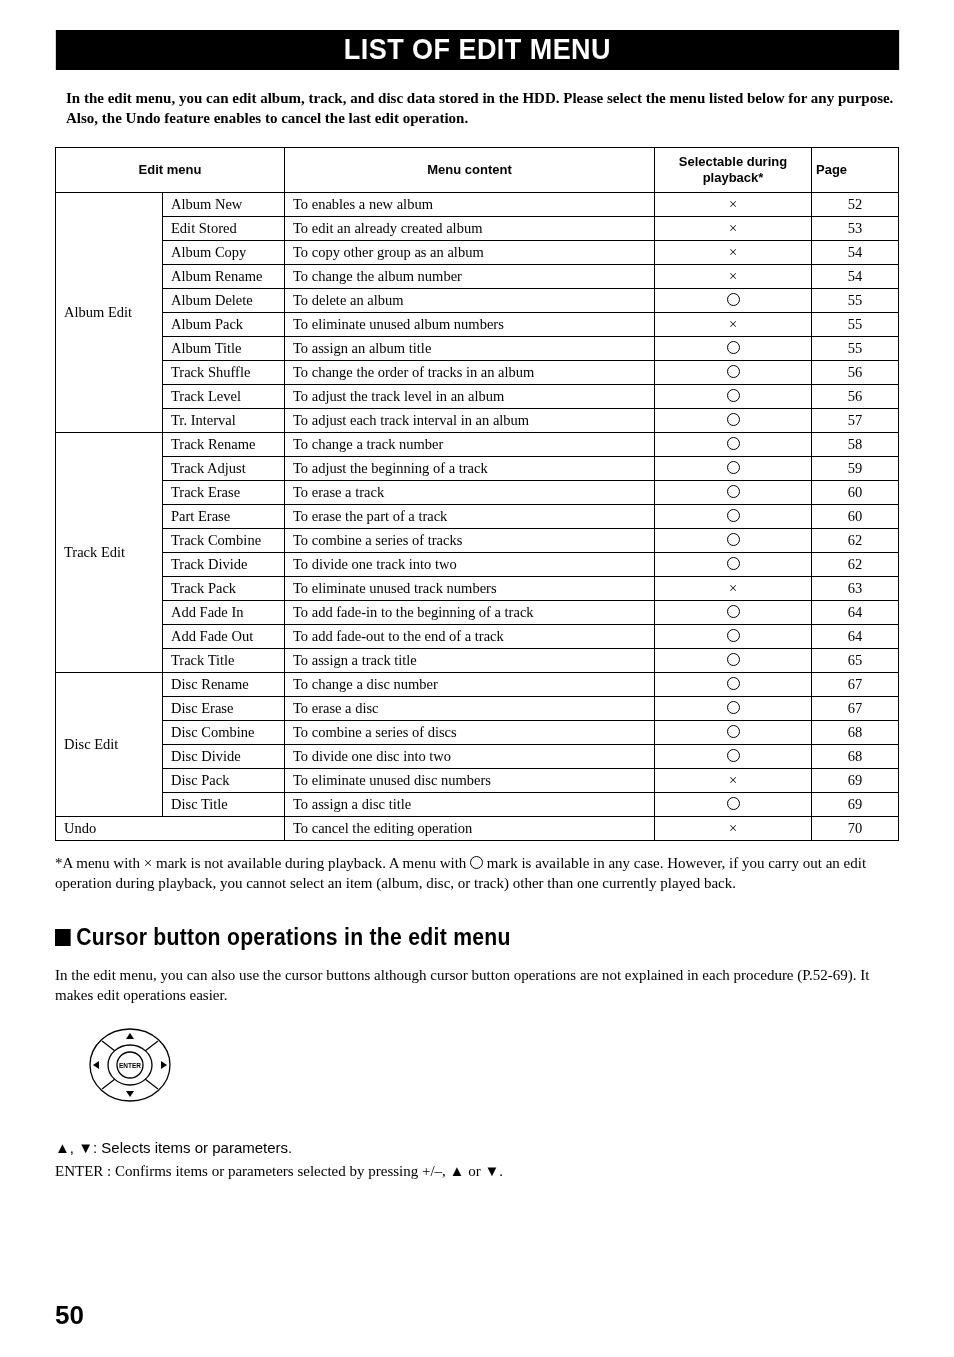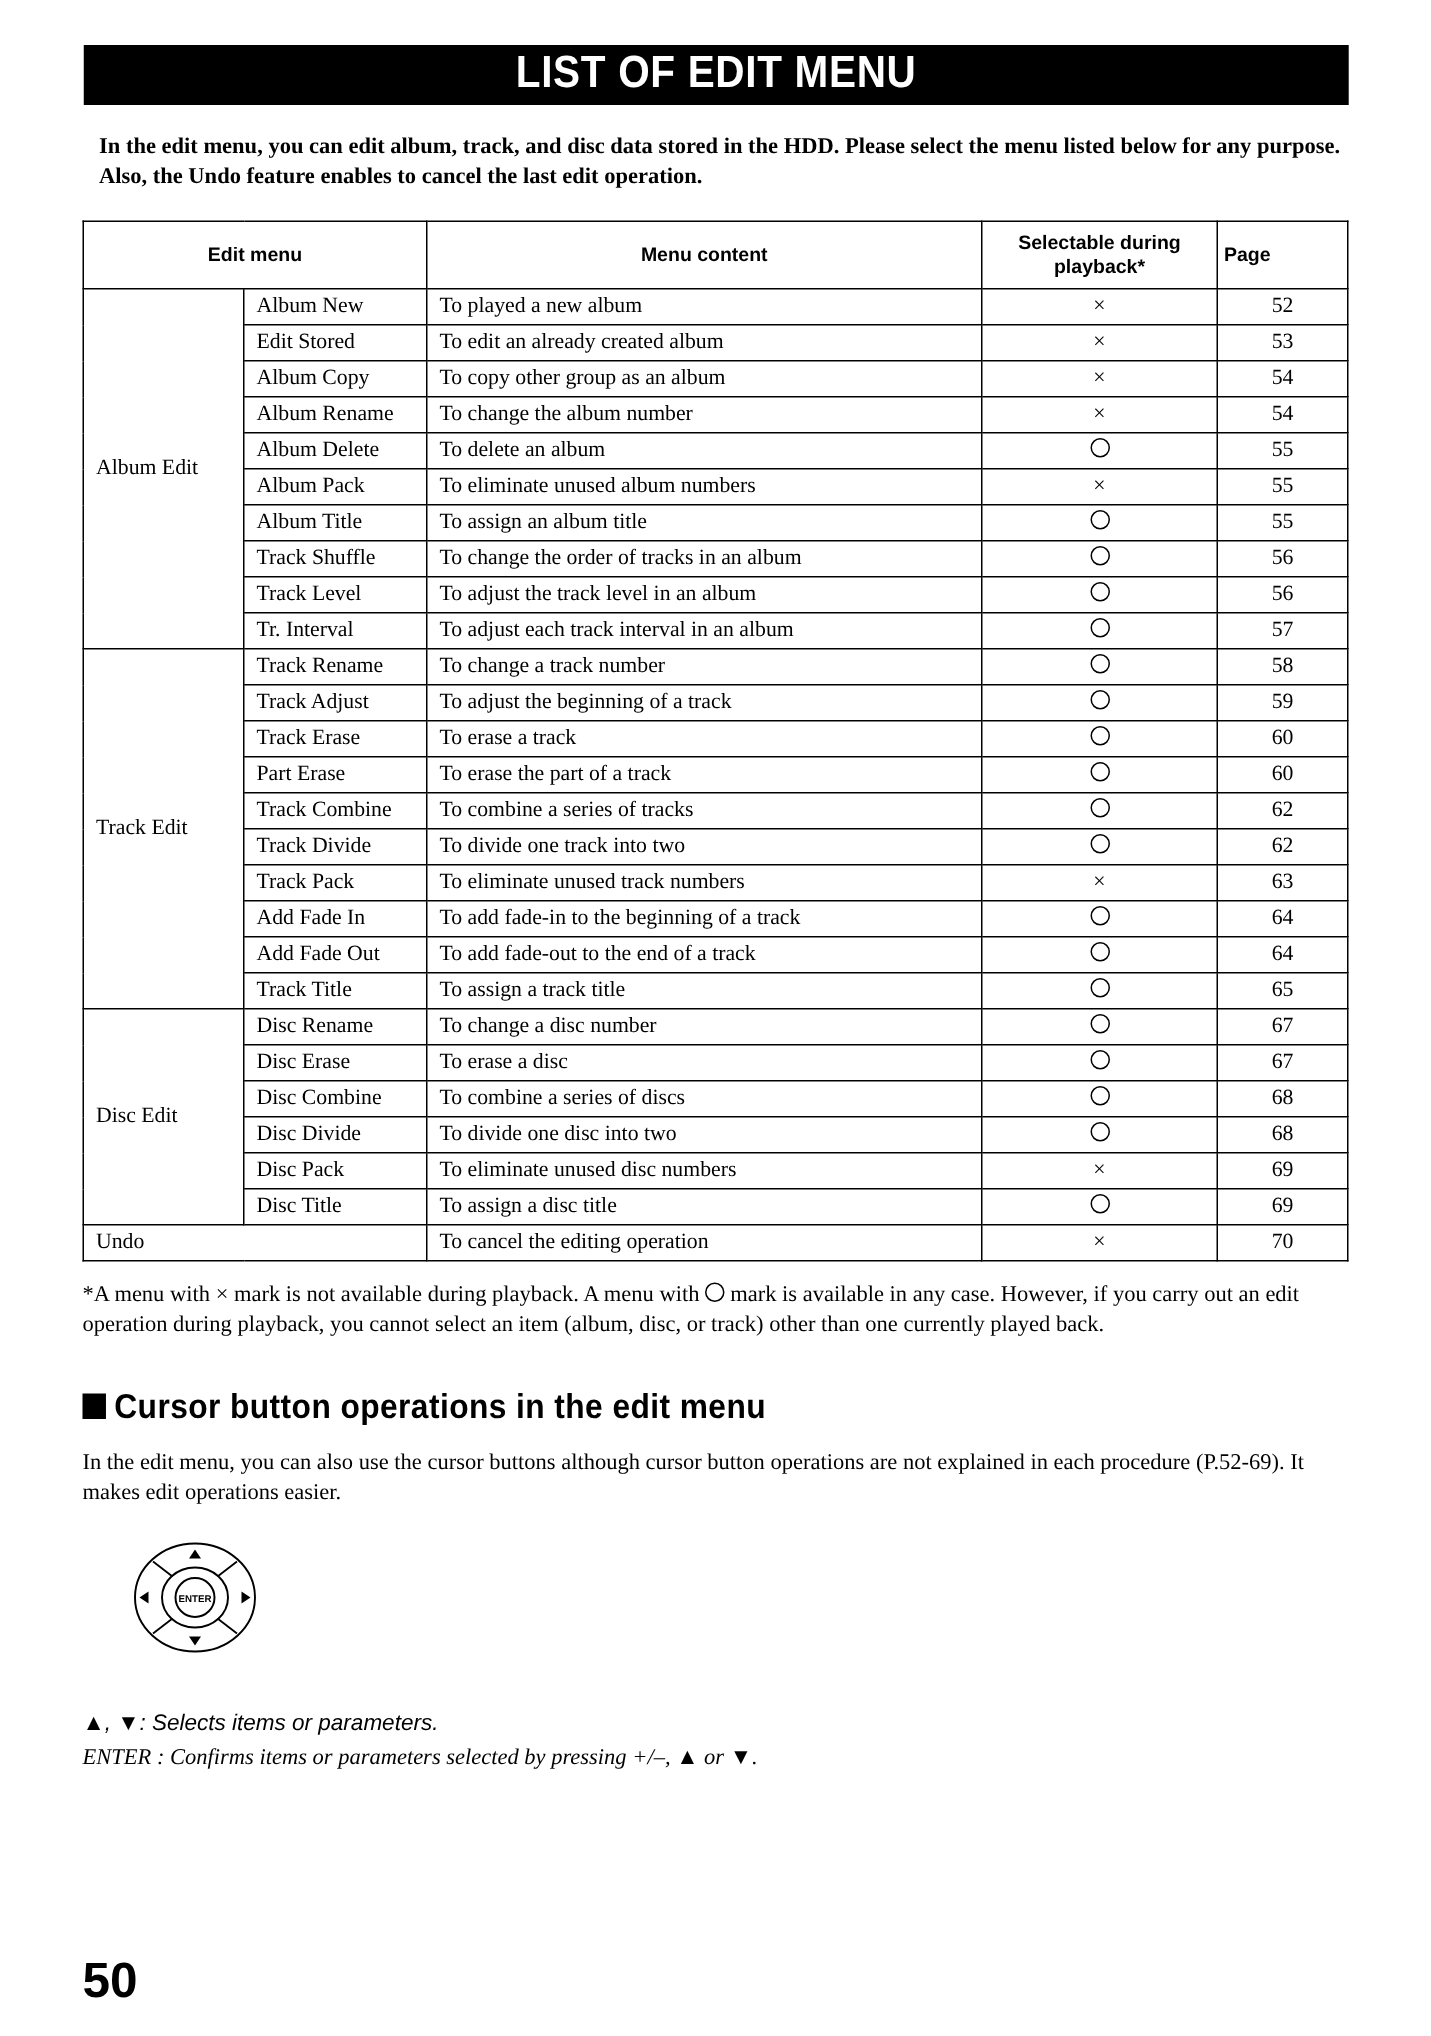--- a/index.html
+++ b/index.html
@@ -83,29 +83,28 @@
   }
   .para {
     line-height: 1.35;
     margin: 10px 0;
   }
   .cursor-pad {
     margin: 20px 0 30px 30px;
   }
   .bullets div {
     margin: 6px 0;
-    font-style: italic;
   }
   .arrow {
     font-family: Arial, Helvetica, sans-serif;
   }
   .pagenum {
     font-family: Arial, Helvetica, sans-serif;
     font-weight: bold;
-    font-size: 33px;
+    font-size: 26px;
     margin-top: 120px;
   }
   .circ-sym {
     display: inline-block;
     width: 11px;
     height: 11px;
     border: 1.4px solid #000;
     border-radius: 50%;
     vertical-align: -1px;
   }
@@ -123,21 +122,21 @@
       <th colspan="2">Edit menu</th>
       <th>Menu content</th>
       <th class="col-play">Selectable during playback*</th>
       <th class="col-page">Page</th>
     </tr>
   </thead>
   <tbody id="table-body">
       <tr>
         <td class="col-menu1 group" rowspan="10">Album Edit</td>
         <td class="col-menu2">Album New</td>
-        <td>To played a new album</td>
+        <td>To enables a new album</td>
         <td class="center col-play">×</td>
         <td class="center col-page">52</td>
       </tr>
       <tr>
         <td class="col-menu2">Edit Stored</td>
         <td>To edit an already created album</td>
         <td class="center col-play">×</td>
         <td class="center col-page">53</td>
       </tr>
       <tr>

